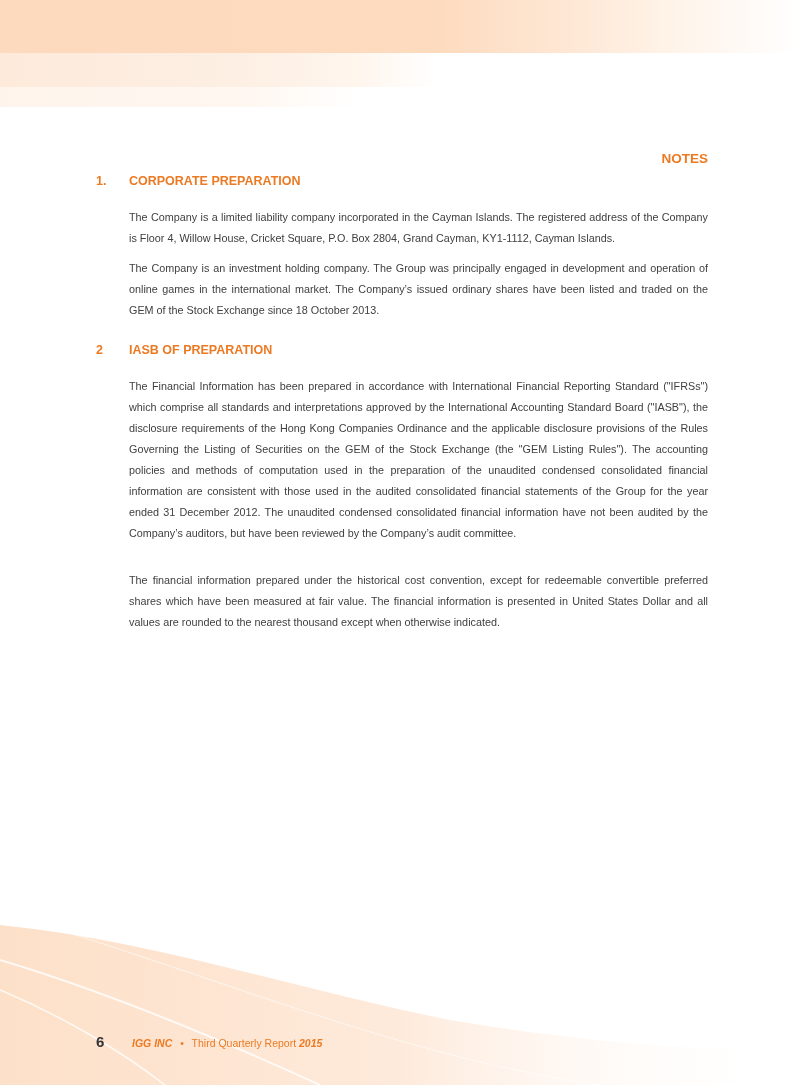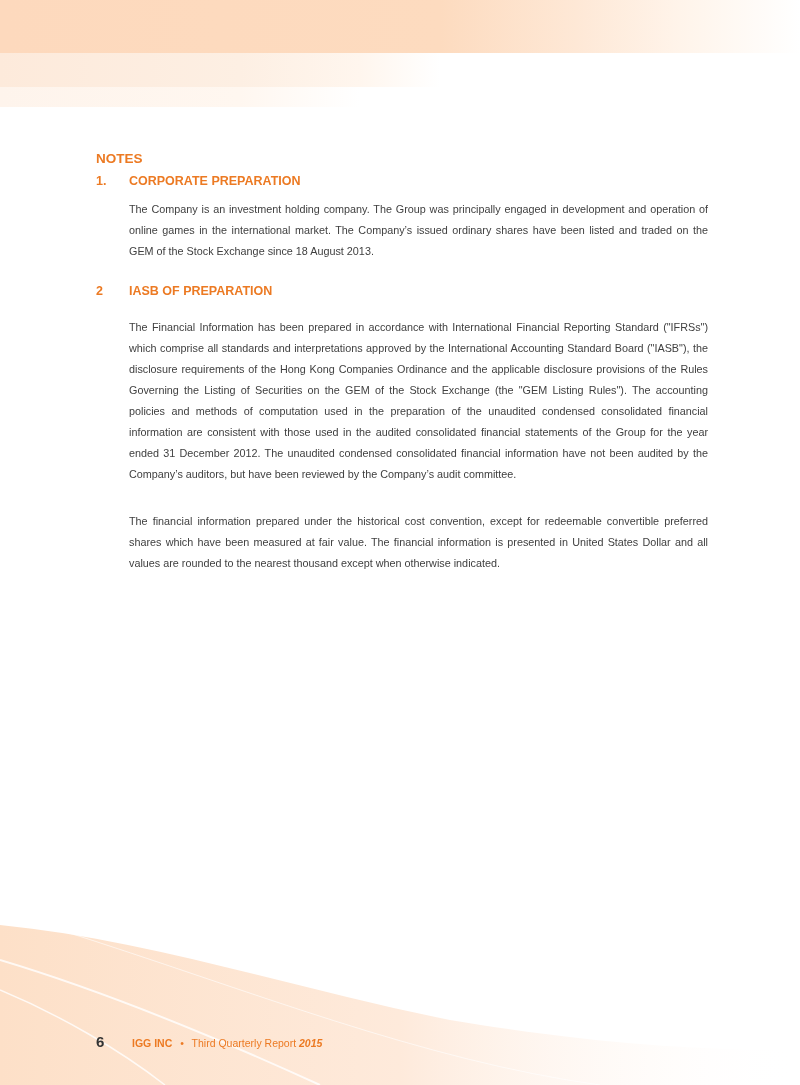--- a/index.html
+++ b/index.html
@@ -21,36 +21,36 @@
       position: absolute; left: 0; top: 87px; width: 800px; height: 20px;
       background: linear-gradient(to right, #fef4ec 0%, #fff7f0 30%, #ffffff 45%);
     }
     .footer-wave {
       position: absolute; left: 0; top: 900px; width: 800px; height: 185px;
     }
     .content {
       position: absolute; left: 96px; top: 150px; width: 612px;
     }
     .notes-title {
-      color: #ec7a23; font-weight: bold; font-size: 13.5px; margin: 0; line-height: 18px;
+      color: #ec7a23; font-weight: bold; font-size: 13.5px; margin: 0; line-height: 18px; text-align: right;
     }
     .section-head {
       display: flex; color: #ec7a23; font-size: 12.5px; line-height: 18px; margin: 0;
     }
     .section-head .num { width: 33px; }
     .para {
       margin-left: 33px; font-size: 10.8px; line-height: 21px; text-align: justify;
       color: #404040; margin-top: 0; margin-bottom: 0;
     }
     .footer {
       position: absolute; left: 96px; top: 1033px; display: flex; align-items: baseline;
     }
     .page-num { font-weight: bold; font-size: 15px; color: #333; width: 36px; font-family: "Liberation Sans", sans-serif; }
     .footer-text { font-size: 10.5px; color: #ec7a23; }
-    .footer-text b { font-weight: bold; }
+    .footer-text b { font-weight: bold; font-style: italic; }
     .footer-text .bullet { margin: 0 5px; }
     .footer-text i { font-weight: bold; }
   </style>
 </head>
 <body>
 
 <div class="band-top"></div>
 <div class="band-mid"></div>
 <div class="band-low"></div>
 
@@ -68,21 +68,22 @@
   <path d="M60,30 C250,90 420,160 600,185" stroke="#ffffff" stroke-width="1" fill="none" opacity="0.6"></path>
 </svg>
 
 <div class="content">
   <h1 class="notes-title">NOTES</h1>
 
   <h2 class="section-head" style="margin-top:4px;">
     <span class="num">1.</span>
     <span>CORPORATE PREPARATION</span>
   </h2>
-  <p class="para" style="margin-top:9px;">The Company is an investment holding company. The Group was principally engaged in development and operation of online games in the international market. The Company’s issued ordinary shares have been listed and traded on the GEM of the Stock Exchange since 18 August 2013.</p>
+  <p class="para" style="margin-top:17px;">The Company is a limited liability company incorporated in the Cayman Islands. The registered address of the Company is Floor 4, Willow House, Cricket Square, P.O. Box 2804, Grand Cayman, KY1-1112, Cayman Islands.</p>
+  <p class="para" style="margin-top:9px;">The Company is an investment holding company. The Group was principally engaged in development and operation of online games in the international market. The Company’s issued ordinary shares have been listed and traded on the GEM of the Stock Exchange since 18 October 2013.</p>
 
   <h2 class="section-head" style="margin-top:20px;">
     <span class="num">2</span>
     <span>IASB OF PREPARATION</span>
   </h2>
   <p class="para" style="margin-top:17px;">The Financial Information has been prepared in accordance with International Financial Reporting Standard ("IFRSs") which comprise all standards and interpretations approved by the International Accounting Standard Board ("IASB"), the disclosure requirements of the Hong Kong Companies Ordinance and the applicable disclosure provisions of the Rules Governing the Listing of Securities on the GEM of the Stock Exchange (the "GEM Listing Rules"). The accounting policies and methods of computation used in the preparation of the unaudited condensed consolidated financial information are consistent with those used in the audited consolidated financial statements of the Group for the year ended 31 December 2012. The unaudited condensed consolidated financial information have not been audited by the Company’s auditors, but have been reviewed by the Company’s audit committee.</p>
   <p class="para" style="margin-top:26px;">The financial information prepared under the historical cost convention, except for redeemable convertible preferred shares which have been measured at fair value. The financial information is presented in United States Dollar and all values are rounded to the nearest thousand except when otherwise indicated.</p>
 </div>
 
 <div class="footer">

